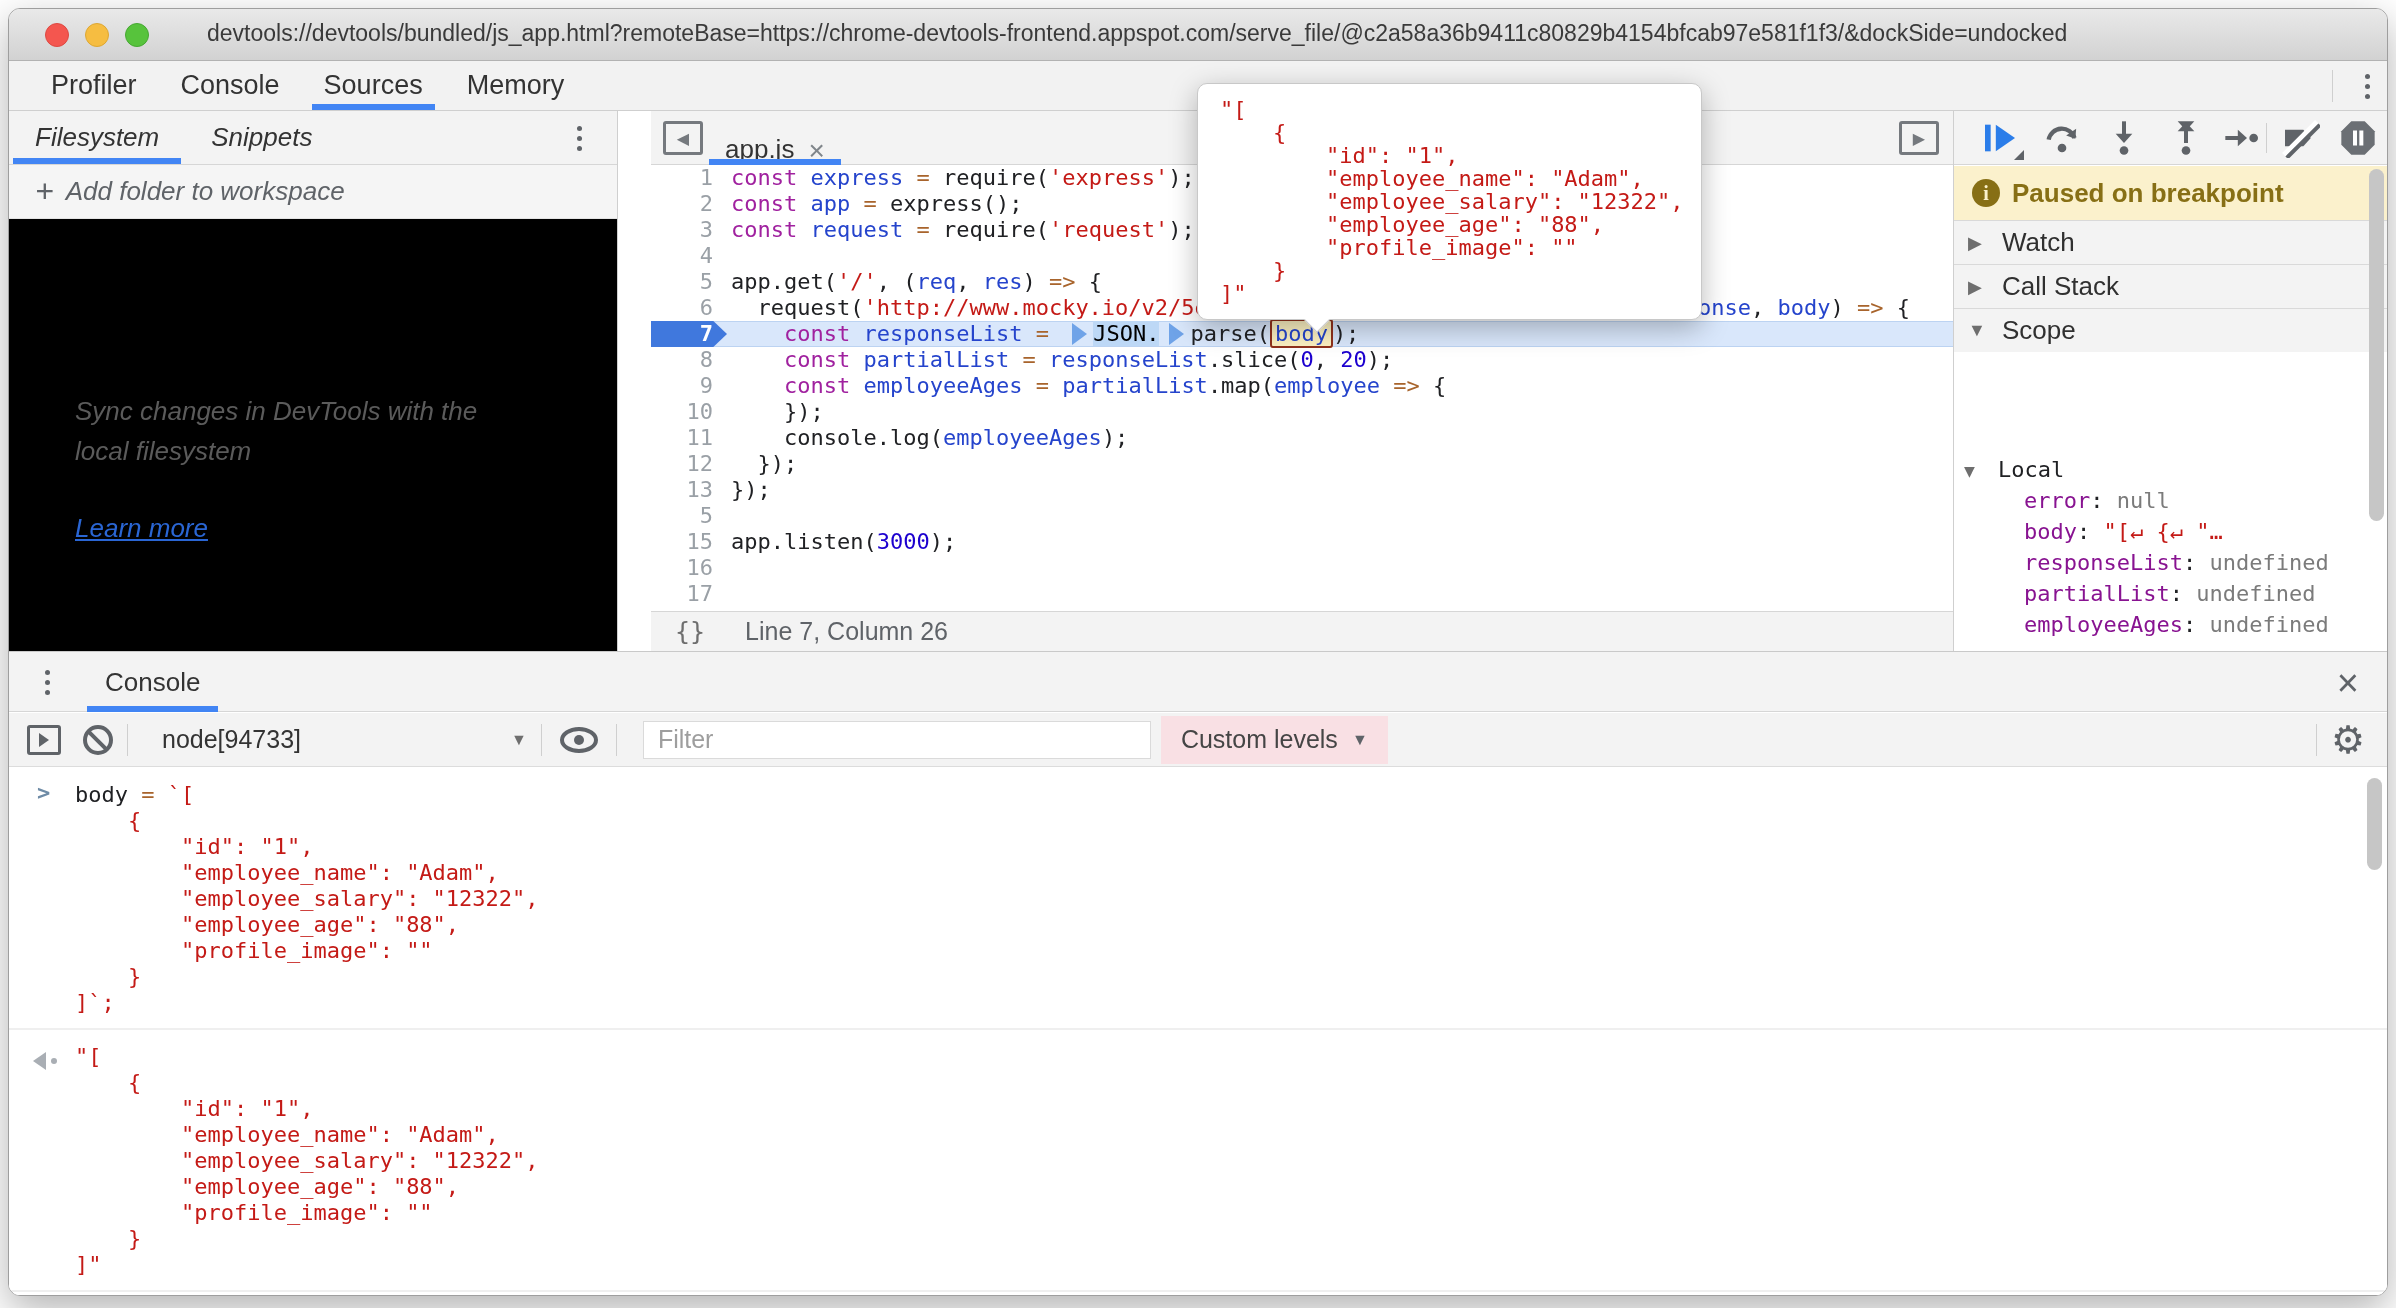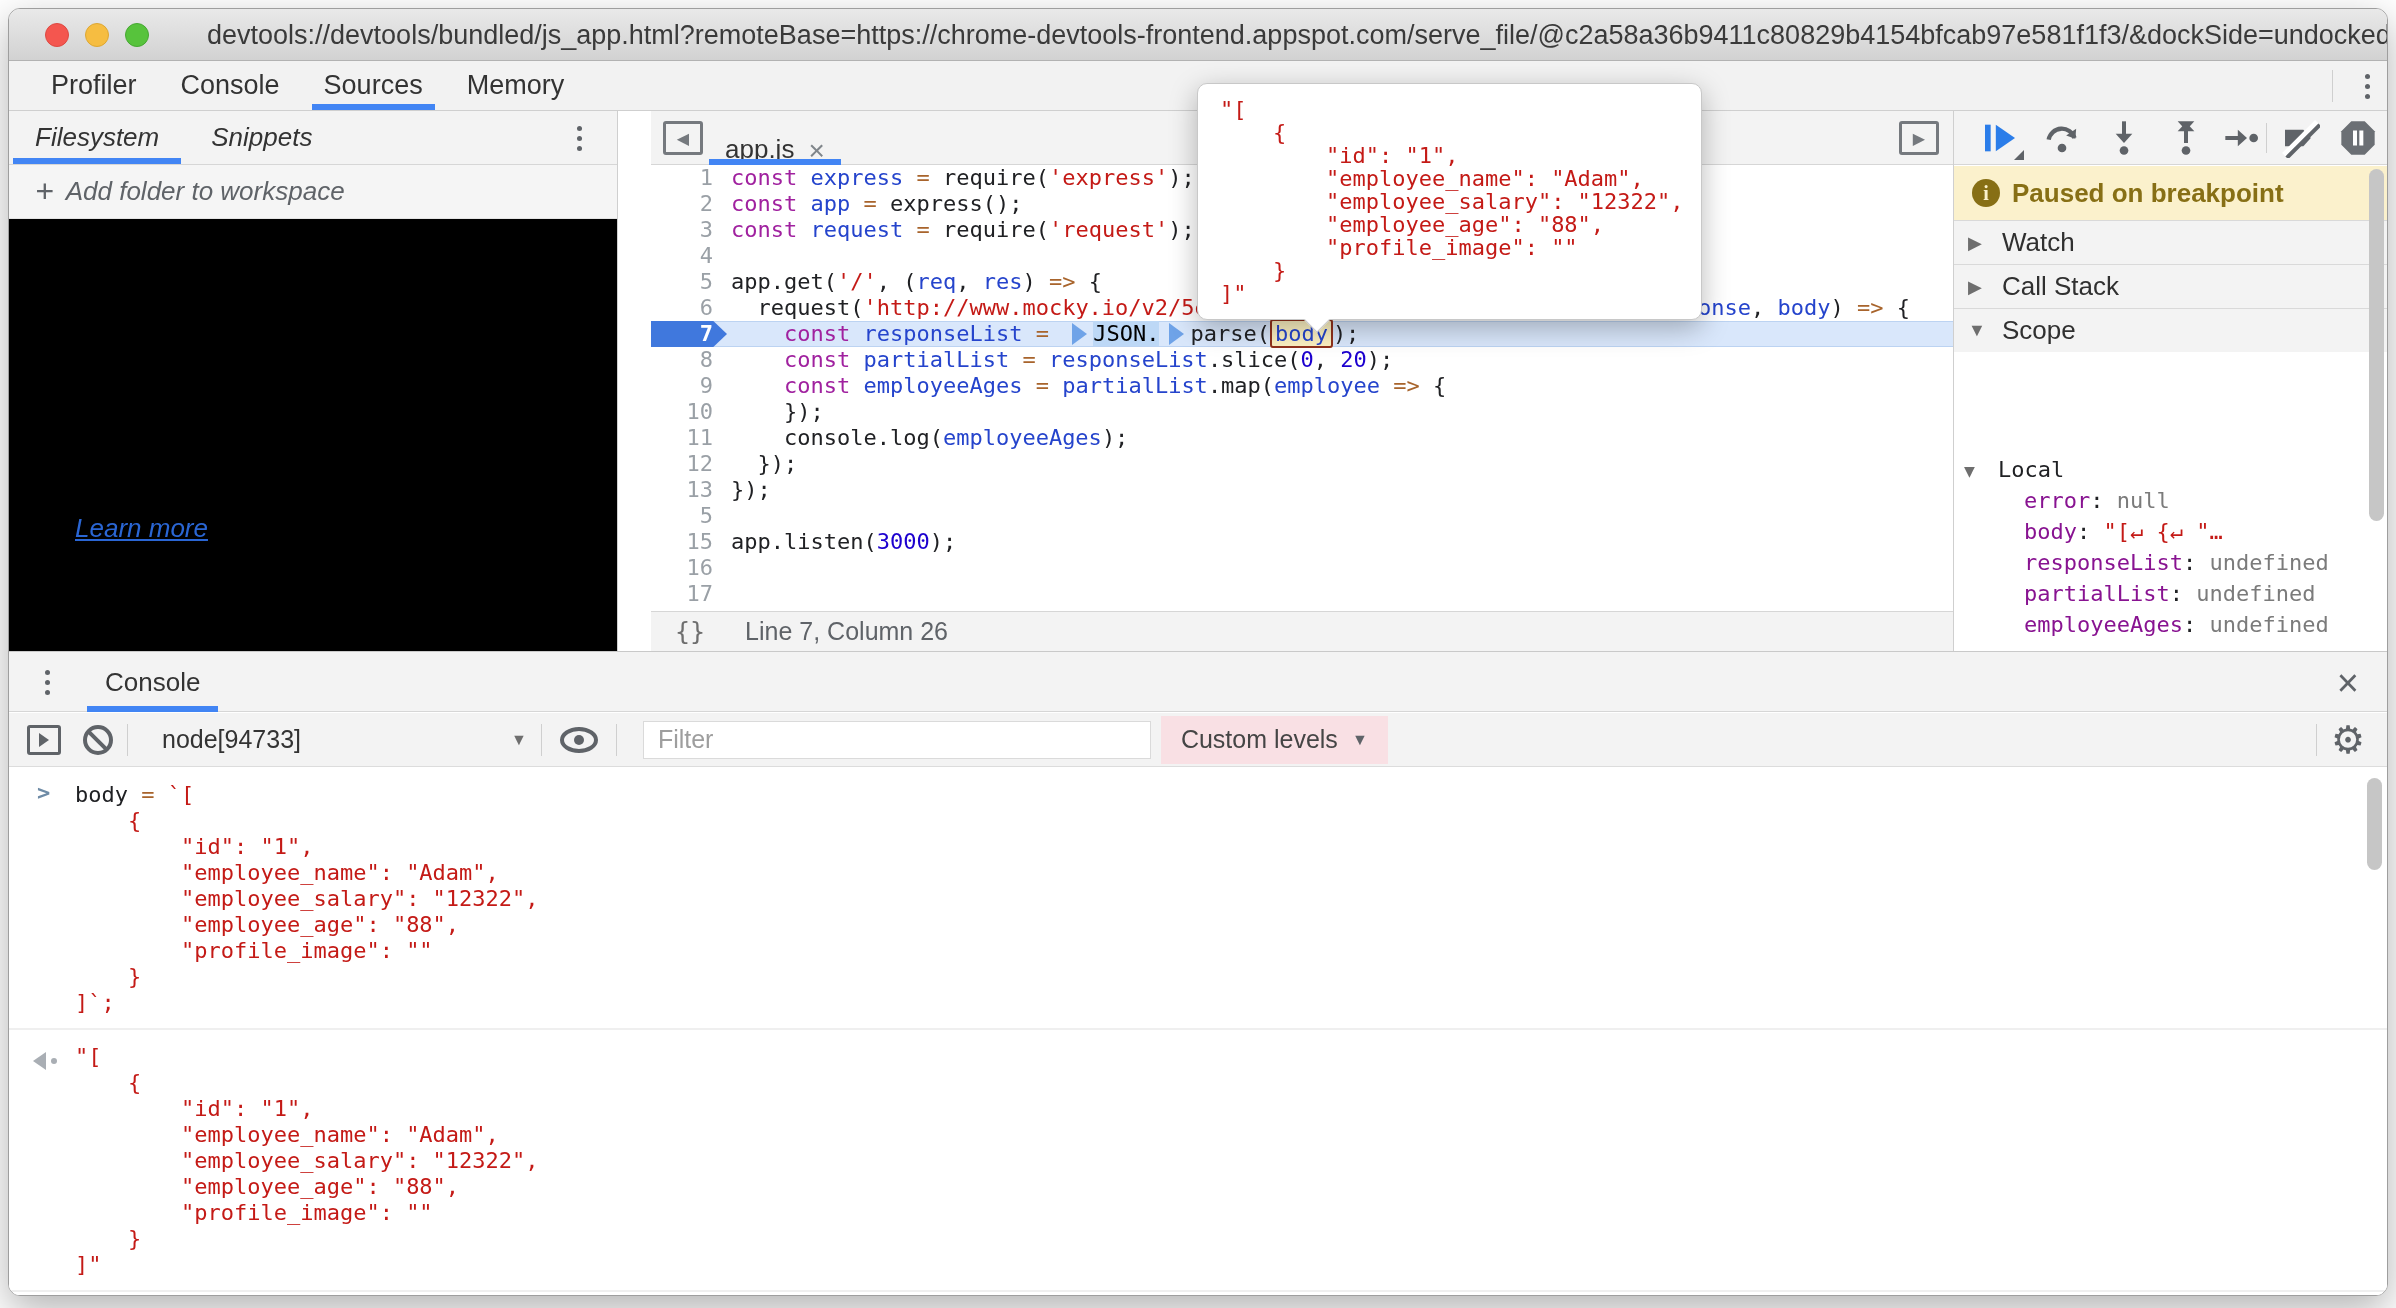--- a/index.html
+++ b/index.html
@@ -8,21 +8,21 @@
             border:1px solid #9e9e9e; border-radius:12px; overflow:hidden;
             box-shadow:0 14px 40px rgba(0,0,0,.30); }
 
   
   .titlebar { position:absolute; left:0; top:0; right:0; height:52px;
               background:linear-gradient(#e9e9e9,#d2d2d2); border-bottom:1px solid #b2b2b2; }
   .traffic { position:absolute; top:14px; width:24px; height:24px; border-radius:50%; }
   .t-red    { left:36px;  background:#f4564f; border:1px solid #dd4942; }
   .t-yellow { left:76px;  background:#f6bd41; border:1px solid #dda733; }
   .t-green  { left:116px; background:#57c33c; border:1px solid #46a832; }
-  .title-text { position:absolute; left:198px; top:11px; font-size:27px; color:#3a3a3a; white-space:nowrap; }
+  .title-text { position:absolute; left:198px; top:11px; font-size:23px; color:#3a3a3a; white-space:nowrap; }
 
   
   .main-tabs { position:absolute; left:0; top:52px; right:0; height:50px; background:#f2f2f2;
                border-bottom:1px solid #cfcfcf; display:flex; align-items:stretch; padding-left:20px; }
   .main-tab { position:relative; display:flex; align-items:center; padding:0 22px; font-size:27px; color:#333; cursor:default; }
   .main-tab.selected::after { content:""; position:absolute; left:10px; right:10px; bottom:0; height:6px;
                background:var(--accent-blue,#4285f4); }
   .mt-right { position:absolute; right:0; top:0; height:50px; display:flex; align-items:center; }
   .vdiv { width:1px; height:32px; background:#cfcfcf; margin:0 14px; }
   .kebab { width:40px; height:40px; display:flex; flex-direction:column; align-items:center; justify-content:center; gap:5px; }
@@ -183,20 +183,21 @@
             <i></i>
             <i></i>
           </span>
       <div class="nav-tab selected">Filesystem</div>
           <div class="nav-tab">Snippets</div>
         </div>
       <div class="add-folder">
         <span class="plus">+</span>
         <span>Add folder to workspace</span>
       </div>
+      <div class="sync-msg">Sync changes in DevTools with the local filesystem</div>
       <a class="learn-more">Learn more</a>
     </div>
 
     <div class="editor">
       <div class="editor-tabs">
         <span class="icon-box nav-toggle">◀</span>
         <div class="file-tab">
           <span>app.js</span>
           <span class="tab-close">×</span>
         </div>

